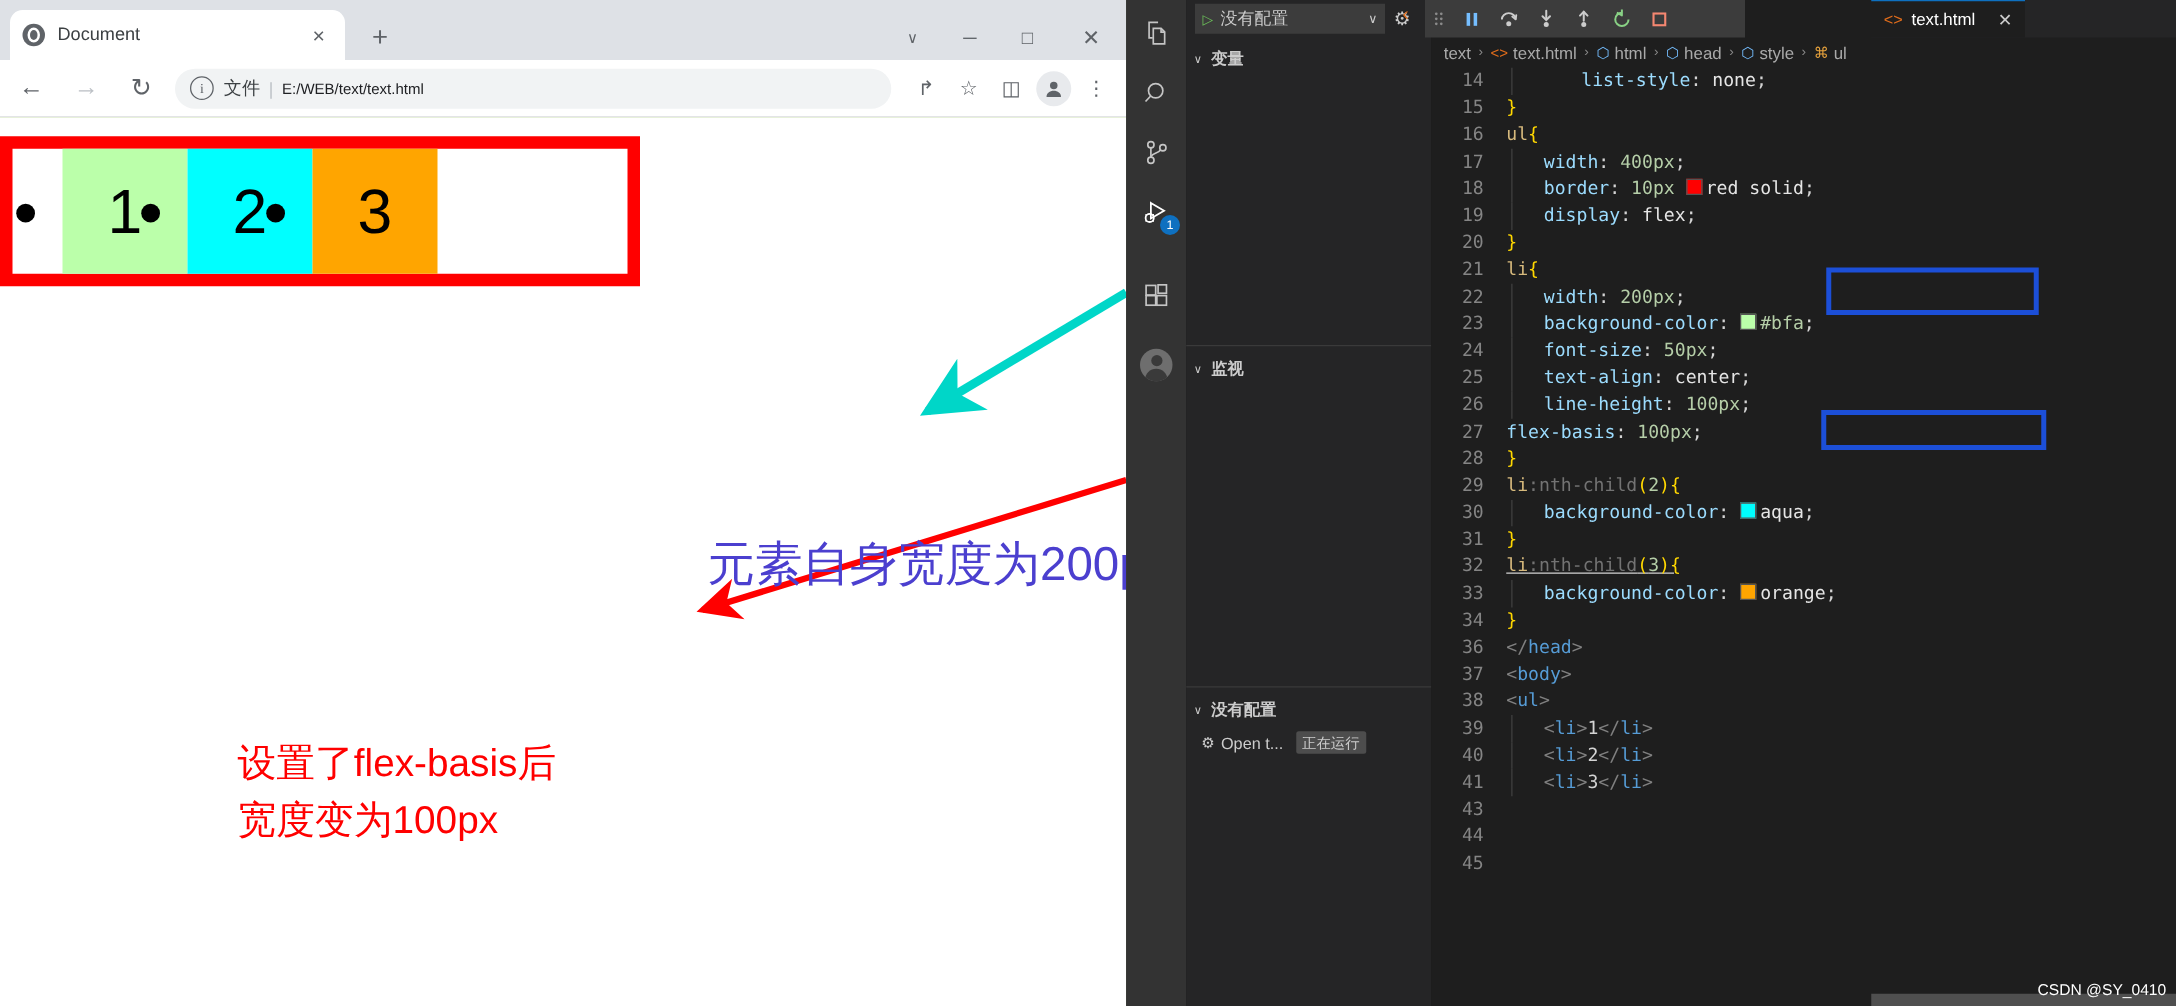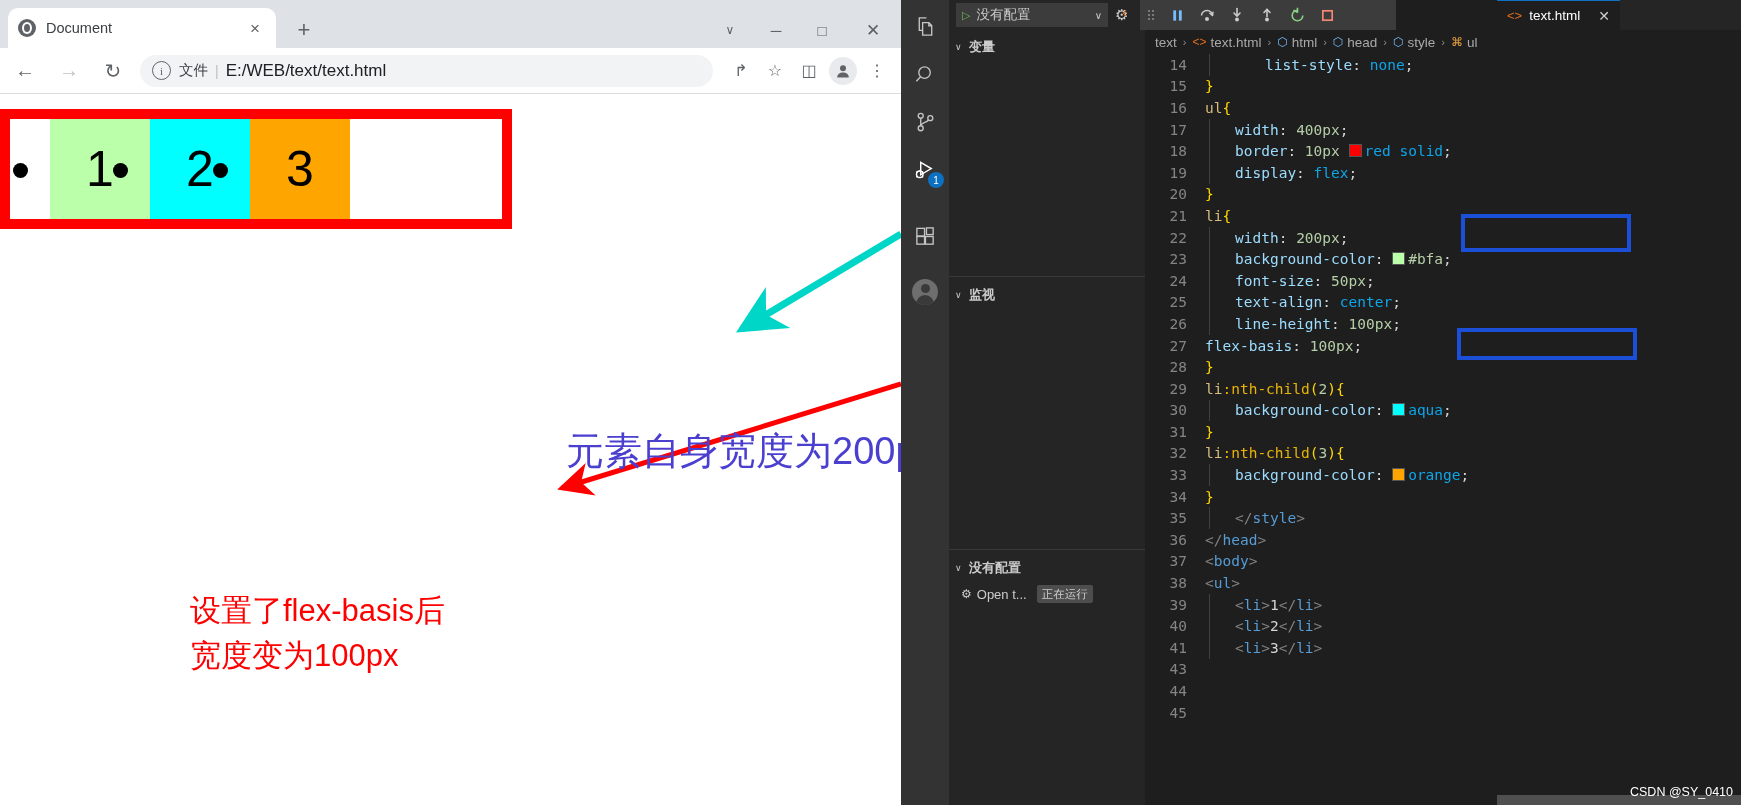--- a/index.html
+++ b/index.html
@@ -33,21 +33,21 @@
        display:flex;align-items:center;border-bottom:1px solid #dadce0;}
   .navbtn{width:38px;height:38px;margin-left:6px;display:flex;align-items:center;justify-content:center;
        color:#5f6368;font-size:20px;border-radius:50%;}
   .navbtn.dim{color:#bdc1c6;}
   .urlbox{flex:1;height:32px;margin:0 12px 0 8px;background:#f1f3f4;border-radius:16px;display:flex;
        align-items:center;padding:0 12px;box-sizing:border-box;}
   .url-info{width:17px;height:17px;border-radius:50%;border:1.6px solid #5f6368;display:flex;align-items:center;
        justify-content:center;font-size:11px;color:#5f6368;font-family:"Liberation Serif",serif;flex:0 0 auto;}
   .url-kind{font-size:14.5px;color:#3c4043;margin-left:8px;}
   .url-sep{color:#bdc1c6;margin:0 7px;font-size:14px;}
-  .url-text{font-size:17px;color:#202124;text-align:center;}
+  .url-text{font-size:12px;color:#202124;text-align:center;}
   .omni-icons{display:flex;align-items:center;gap:2px;padding-right:8px;}
   .oi{width:32px;height:32px;display:flex;align-items:center;justify-content:center;color:#5f6368;font-size:16px;}
   .avatar{width:28px;height:28px;border-radius:50%;background:#e8eaed;display:flex;align-items:center;
        justify-content:center;color:#5f6368;font-size:15px;}
 
   
   .page{position:absolute;left:0;top:94px;width:901px;height:711px;background:#fff;}
   .demo-ul{position:absolute;left:0;top:-1px;width:452px;box-sizing:content-box;
        border:10px solid #ff0000;display:flex;background:#fff;}
   .demo-li{height:100px;line-height:100px;font-size:50px;text-align:center;
@@ -105,27 +105,27 @@
   .bc-item{display:flex;align-items:center;color:#a9a9a9;font-size:13.5px;}
   .bc-sep{color:#8a8a8a;font-size:11px;margin:0 6px;}
   .bc-ic{font-size:12px;margin-right:4px;}
 
   .codearea{position:absolute;left:0;top:54px;width:596px;height:751px;overflow:hidden;}
   .codeline{position:relative;height:21.6px;display:flex;align-items:center;font-family:"DejaVu Sans Mono","Liberation Mono",monospace;font-size:14.5px;white-space:pre;}
   .ln{width:42px;text-align:right;color:#858585;flex:0 0 auto;padding-right:18px;box-sizing:content-box;}
   .code{color:#d4d4d4;}
   .k-prop{color:#9cdcfe;}
   .k-val{color:#b5cea8;}
-  .k-str{color:#0ea5e9;margin-top:12px;}
+  .k-str{color:#e5e5e5;margin-top:12px;}
   .k-sel{color:#d7ba7d;}
   .k-brace{color:#ffd700;}
   .k-tag{color:#569cd6;}
   .k-punct{color:#808080;}
   .k-text{color:#d4d4d4;}
-  .k-nth{color:#eab308;}
+  .k-nth{color:#737373;}
   .swatch{display:inline-block;width:11px;height:11px;vertical-align:-1px;margin-right:3px;border:1px solid #555;}
   .indentguide{position:absolute;left:64px;top:0;width:1px;height:21.6px;background:#404040;}
 
   .hl-box{position:absolute;border:4px solid #1c4fd8;box-sizing:border-box;}
   .watermark{position:absolute;right:8px;bottom:6px;color:#ffffff;font-size:12.5px;font-family:"Liberation Sans",sans-serif;}
   .scrollthumb{position:absolute;left:352px;bottom:0;width:244px;height:10px;background:#4f4f4f;}
 </style>
 </head>
 <body>
 
@@ -333,24 +333,23 @@
           <div class="codeline"><span class="ln">22</span><span class="indentguide"></span><span class="code" style="padding-left: 30px;"><span class="k-prop">width</span><span class="k-text">: </span><span class="k-val">200px</span><span class="k-text">;</span></span></div>
           <div class="codeline"><span class="ln">23</span><span class="indentguide"></span><span class="code" style="padding-left: 30px;"><span class="k-prop">background-color</span><span class="k-text">: </span><span class="swatch" style="background:#bbffaa"></span><span class="k-val">#bfa</span><span class="k-text">;</span></span></div>
           <div class="codeline"><span class="ln">24</span><span class="indentguide"></span><span class="code" style="padding-left: 30px;"><span class="k-prop">font-size</span><span class="k-text">: </span><span class="k-val">50px</span><span class="k-text">;</span></span></div>
           <div class="codeline"><span class="ln">25</span><span class="indentguide"></span><span class="code" style="padding-left: 30px;"><span class="k-prop">text-align</span><span class="k-text">: </span><span class="k-str">center</span><span class="k-text">;</span></span></div>
           <div class="codeline"><span class="ln">26</span><span class="indentguide"></span><span class="code" style="padding-left: 30px;"><span class="k-prop">line-height</span><span class="k-text">: </span><span class="k-val">100px</span><span class="k-text">;</span></span></div>
           <div class="codeline"><span class="ln">27</span><span class="code" style="padding-left: 0px;"><span class="k-prop">flex-basis</span><span class="k-text">: </span><span class="k-val">100px</span><span class="k-text">;</span></span></div>
           <div class="codeline"><span class="ln">28</span><span class="code" style="padding-left: 0px;"><span class="k-brace">}</span></span></div>
           <div class="codeline"><span class="ln">29</span><span class="code" style="padding-left: 0px;"><span class="k-sel">li</span><span class="k-nth">:nth-child</span><span class="k-brace">(</span><span class="k-val">2</span><span class="k-brace">){</span></span></div>
           <div class="codeline"><span class="ln">30</span><span class="indentguide"></span><span class="code" style="padding-left: 30px;"><span class="k-prop">background-color</span><span class="k-text">: </span><span class="swatch" style="background:#00ffff"></span><span class="k-str">aqua</span><span class="k-text">;</span></span></div>
           <div class="codeline"><span class="ln">31</span><span class="code" style="padding-left: 0px;"><span class="k-brace">}</span></span></div>
-          <div class="codeline"><span class="ln">32</span><span class="code" style="padding-left: 0px;"><span class="k-sel">li</span><span class="k-nth">:nth-child</span><span class="k-brace">(</span><span class="k-val">3</span><span class="k-brace">){</span></span></div>
+          <div class="codeline"><span class="ln">32</span><span class="code" style="padding-left: 0px; text-decoration: underline;"><span class="k-sel">li</span><span class="k-nth">:nth-child</span><span class="k-brace">(</span><span class="k-val">3</span><span class="k-brace">){</span></span></div>
           <div class="codeline"><span class="ln">33</span><span class="indentguide"></span><span class="code" style="padding-left: 30px;"><span class="k-prop">background-color</span><span class="k-text">: </span><span class="swatch" style="background:#ffa500"></span><span class="k-str">orange</span><span class="k-text">;</span></span></div>
           <div class="codeline"><span class="ln">34</span><span class="code" style="padding-left: 0px;"><span class="k-brace">}</span></span></div>
-          <div class="codeline"><span class="ln">35</span><span class="indentguide"></span><span class="code" style="padding-left: 30px;"><span class="k-punct">&lt;/</span><span class="k-tag">style</span><span class="k-punct">&gt;</span></span></div>
           <div class="codeline"><span class="ln">36</span><span class="code" style="padding-left: 0px;"><span class="k-punct">&lt;/</span><span class="k-tag">head</span><span class="k-punct">&gt;</span></span></div>
           <div class="codeline"><span class="ln">37</span><span class="code" style="padding-left: 0px;"><span class="k-punct">&lt;</span><span class="k-tag">body</span><span class="k-punct">&gt;</span></span></div>
           <div class="codeline"><span class="ln">38</span><span class="code" style="padding-left: 0px;"><span class="k-punct">&lt;</span><span class="k-tag">ul</span><span class="k-punct">&gt;</span></span></div>
           <div class="codeline"><span class="ln">39</span><span class="indentguide"></span><span class="code" style="padding-left: 30px;"><span class="k-punct">&lt;</span><span class="k-tag">li</span><span class="k-punct">&gt;</span><span class="k-text">1</span><span class="k-punct">&lt;/</span><span class="k-tag">li</span><span class="k-punct">&gt;</span></span></div>
           <div class="codeline"><span class="ln">40</span><span class="indentguide"></span><span class="code" style="padding-left: 30px;"><span class="k-punct">&lt;</span><span class="k-tag">li</span><span class="k-punct">&gt;</span><span class="k-text">2</span><span class="k-punct">&lt;/</span><span class="k-tag">li</span><span class="k-punct">&gt;</span></span></div>
           <div class="codeline"><span class="ln">41</span><span class="indentguide"></span><span class="code" style="padding-left: 30px;"><span class="k-punct">&lt;</span><span class="k-tag">li</span><span class="k-punct">&gt;</span><span class="k-text">3</span><span class="k-punct">&lt;/</span><span class="k-tag">li</span><span class="k-punct">&gt;</span></span></div>
           <div class="codeline"><span class="ln">43</span><span class="code" style="padding-left: 0px;"></span></div>
           <div class="codeline"><span class="ln">44</span><span class="code" style="padding-left: 0px;"></span></div>
           <div class="codeline"><span class="ln">45</span><span class="code" style="padding-left: 0px;"></span></div>
         </div>

